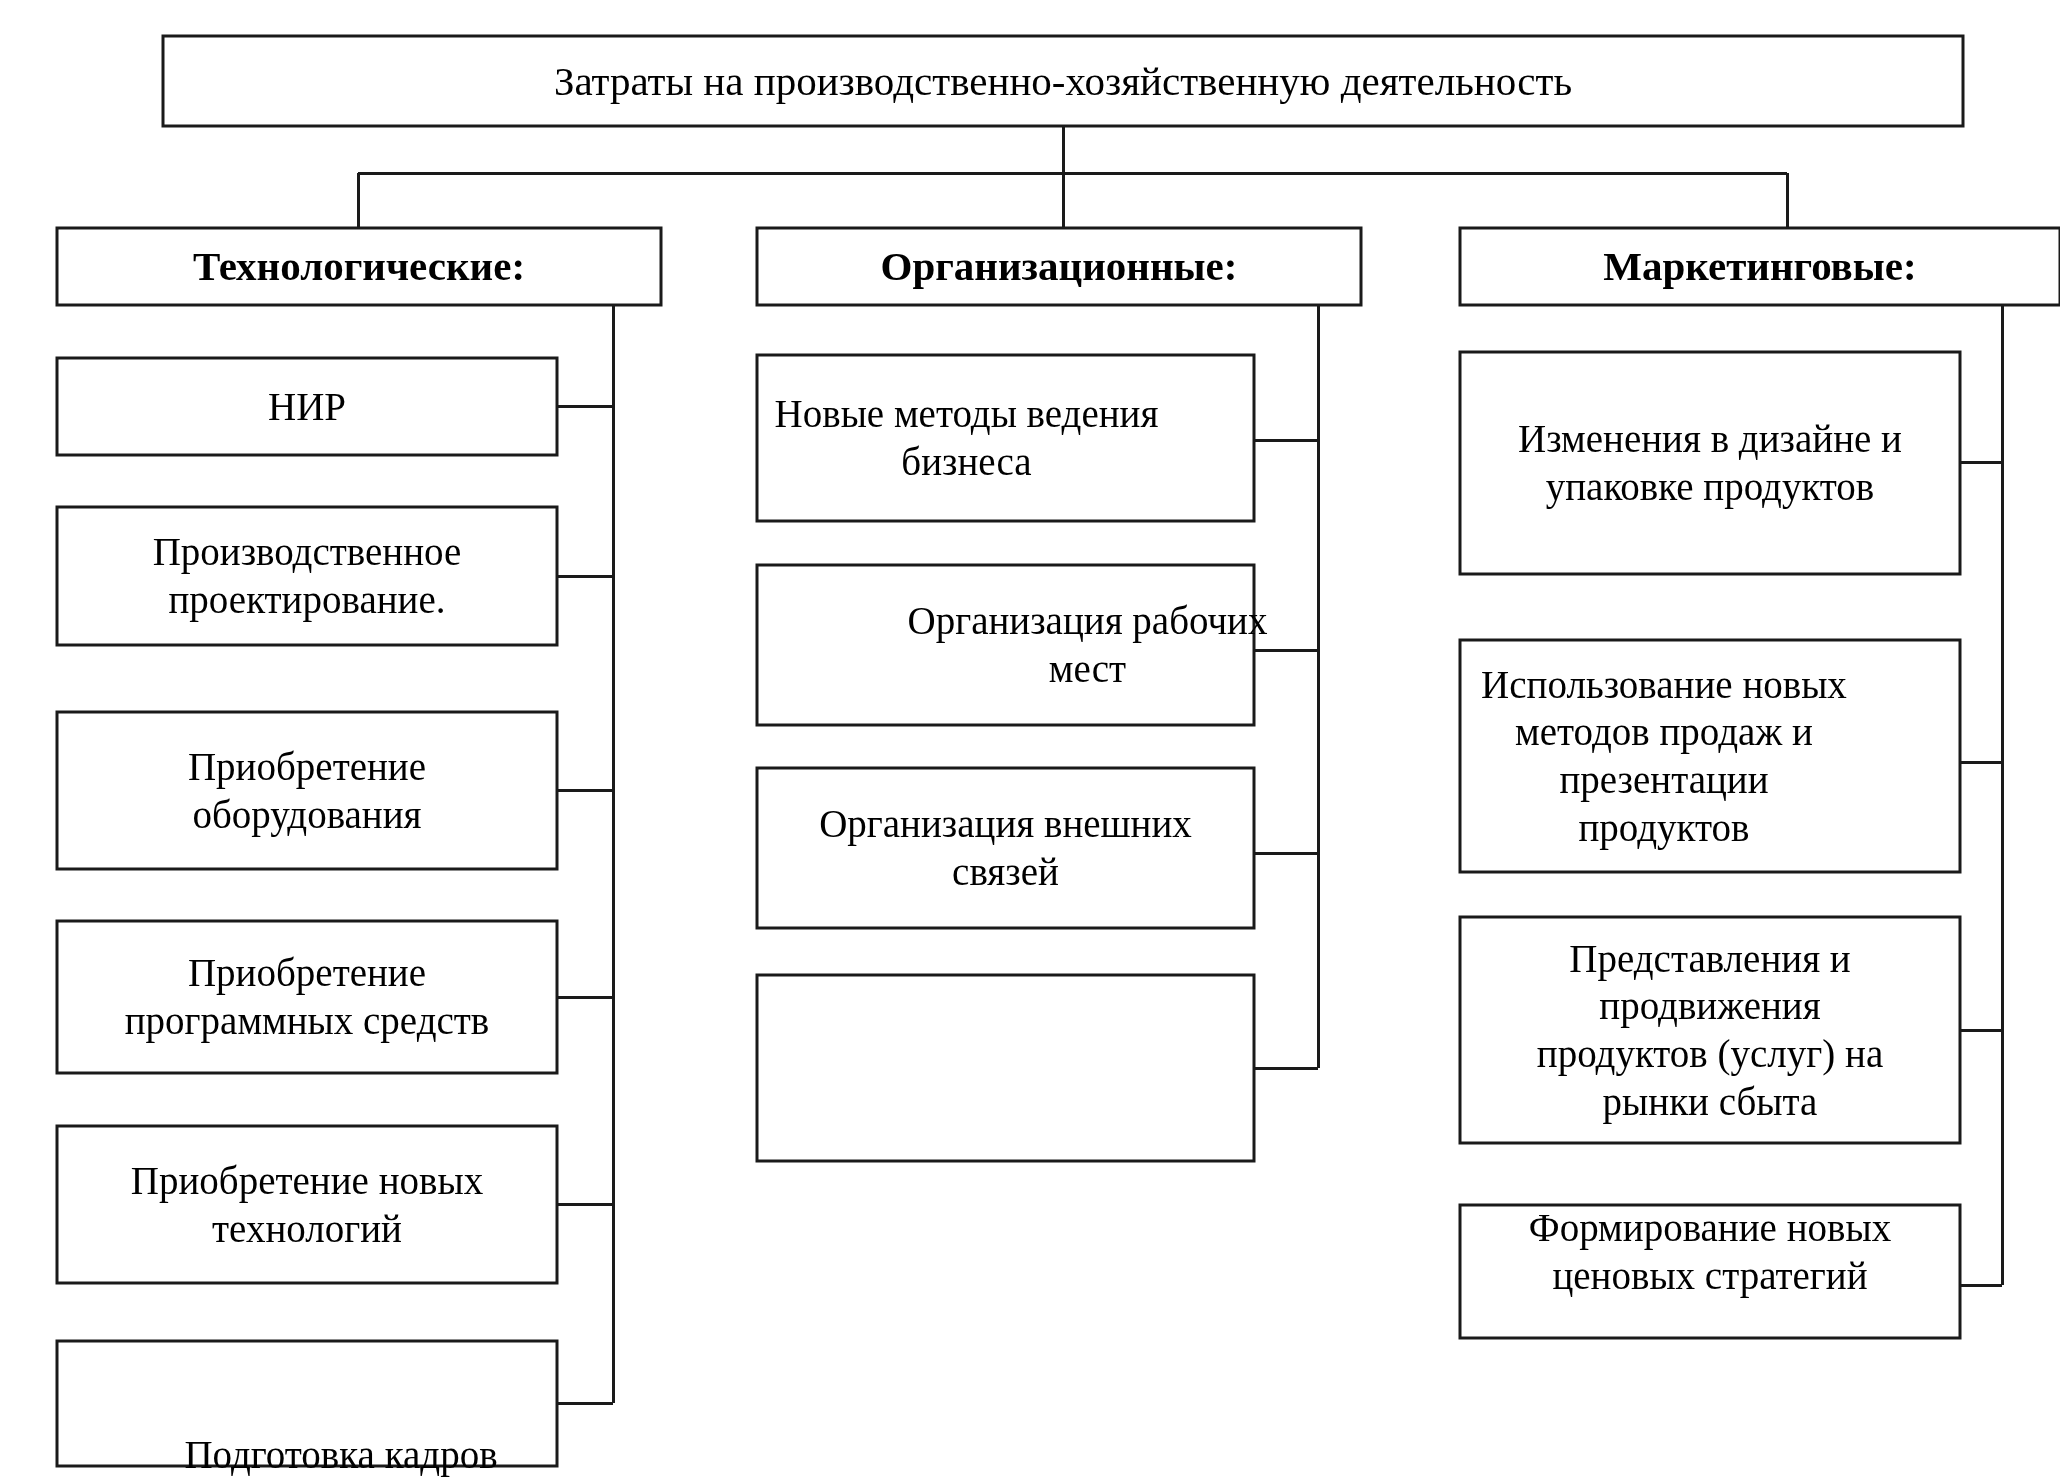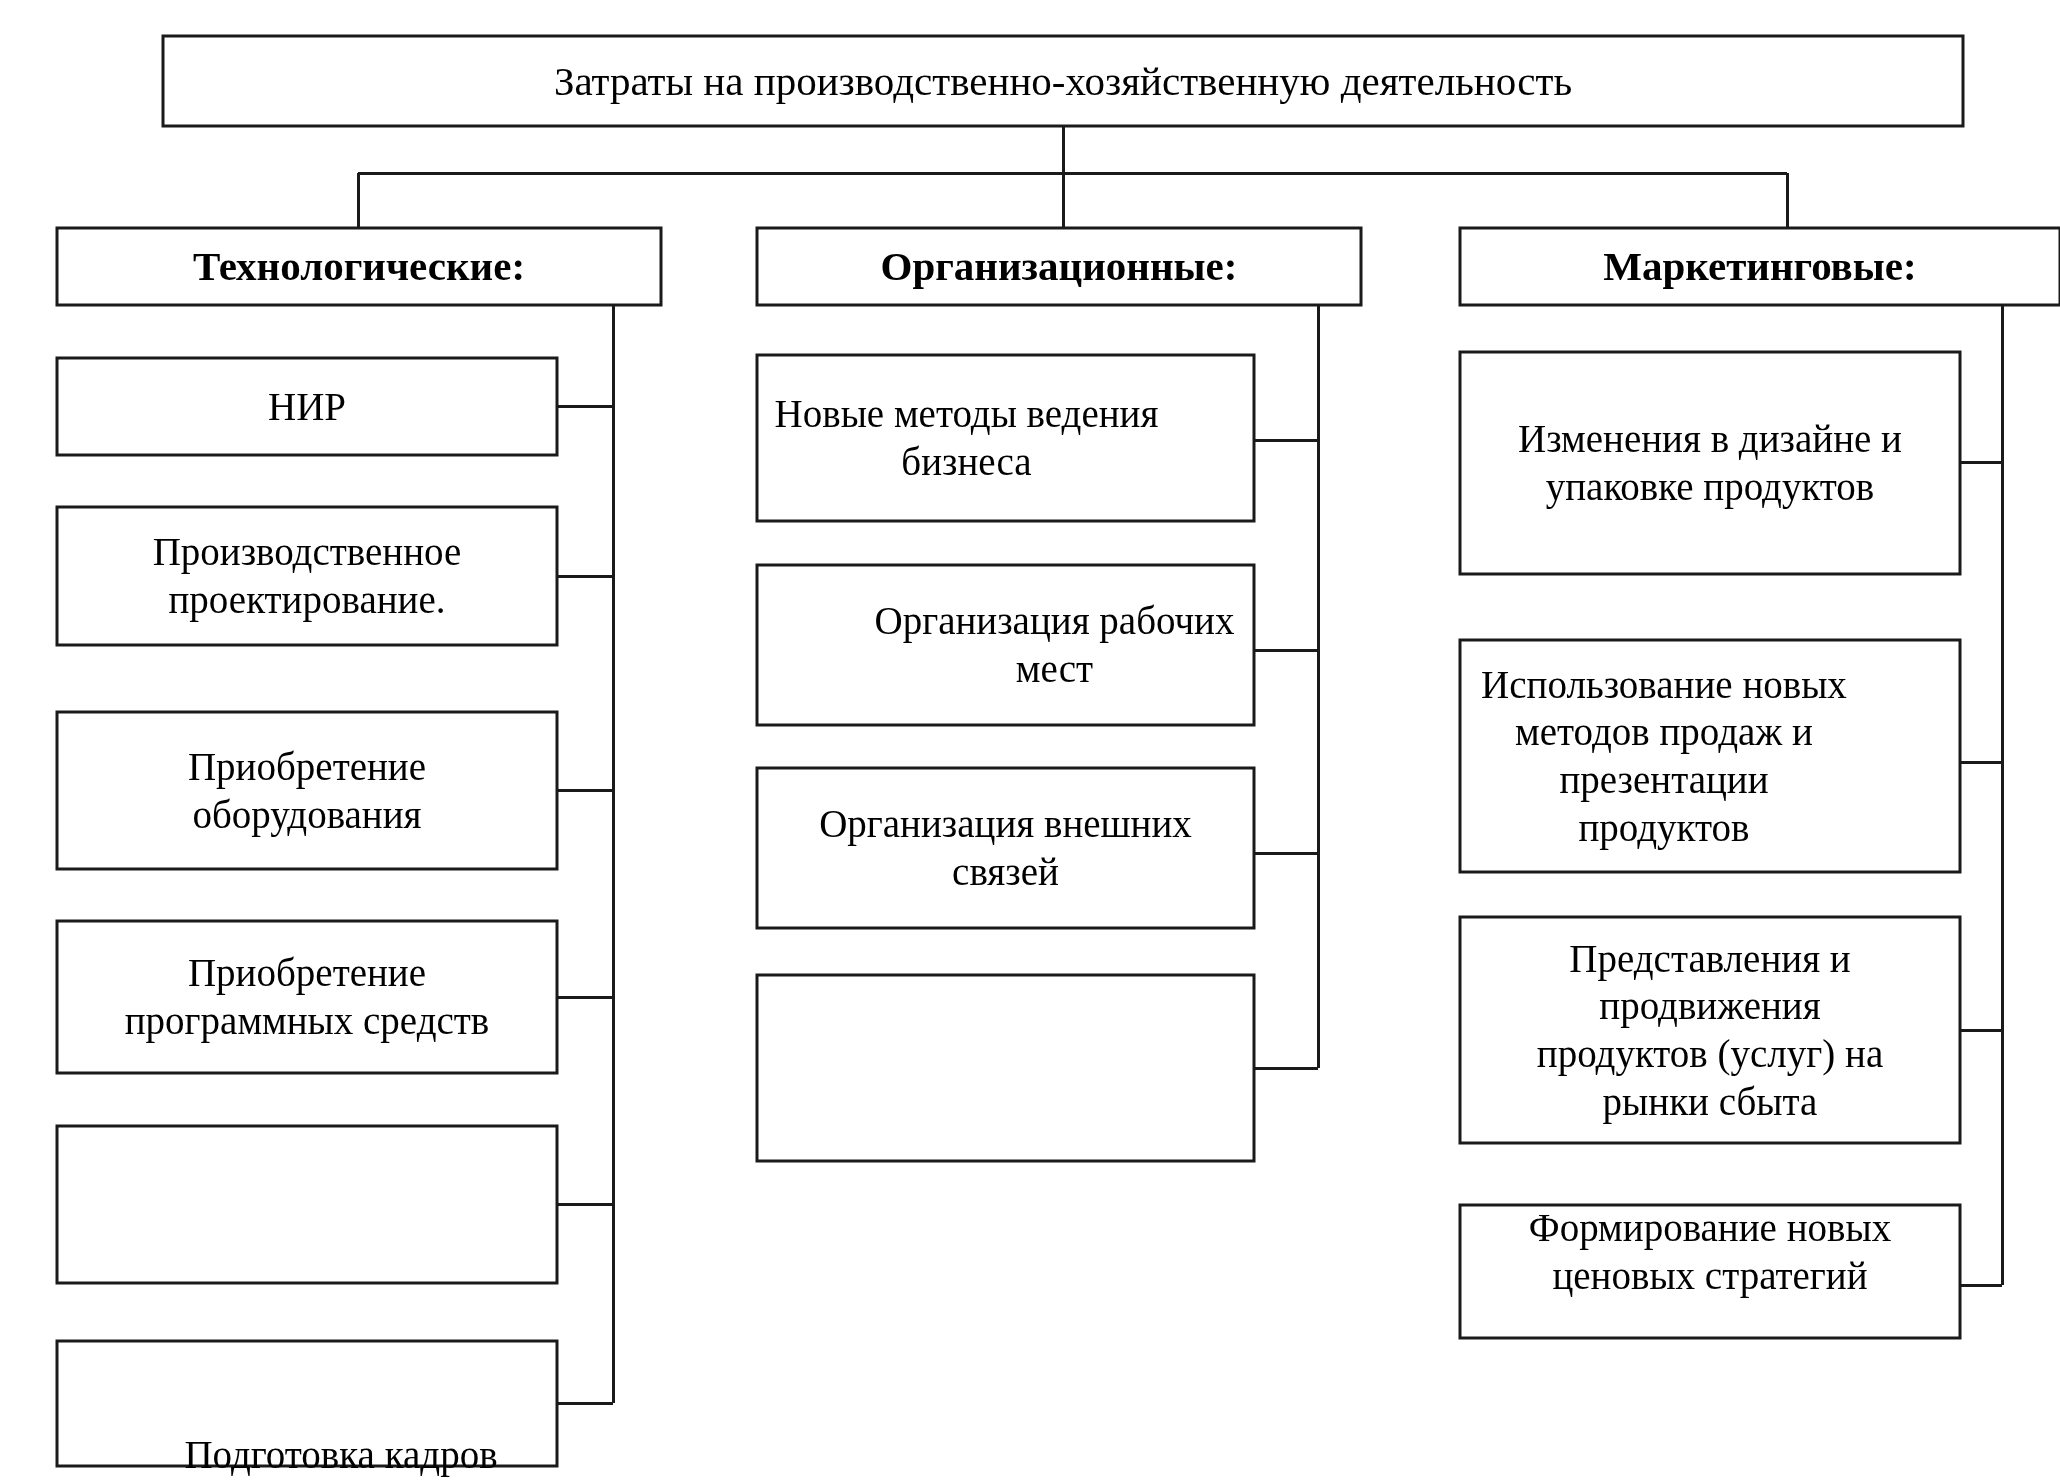--- a/index.html
+++ b/index.html
@@ -145,29 +145,31 @@
 
   <div class="node-label label-item" style="left:57px; top:507px; width:500px; height:138px;">Производственное
 проектирование.</div>
 
   <div class="node-label label-item" style="left:57px; top:712px; width:500px; height:157px;">Приобретение
 оборудования</div>
 
   <div class="node-label label-item" style="left:57px; top:921px; width:500px; height:152px;">Приобретение
 программных средств</div>
 
+  <div class="node-label label-item" style="left:57px; top:1126px; width:500px; height:157px;">Приобретение новых
+технологий</div>
 
   <div class="node-label label-item" style="left:57px; top:1392px; width:568px; height:125px;">Подготовка кадров</div>
 
   <div class="node-label label-category" style="left:757px; top:228px; width:604px; height:77px;border-radius:18px;">Организационные:</div>
 
   <div class="node-label label-item" style="left:757px; top:355px; width:419px; height:166px;">Новые методы ведения
 бизнеса</div>
 
-  <div class="node-label label-item" style="left:757px; top:565px; width:595px; height:160px;border-radius:32px;">Организация рабочих
+  <div class="node-label label-item" style="left:790px; top:565px; width:595px; height:160px;border-radius:32px;">Организация рабочих
 мест</div>
 
   <div class="node-label label-item" style="left:757px; top:768px; width:497px; height:160px;">Организация внешних
 связей</div>
 
 
   <div class="node-label label-category" style="left:1460px; top:228px; width:600px; height:77px;">Маркетинговые:</div>
 
   <div class="node-label label-item" style="left:1460px; top:352px; width:500px; height:222px;">Изменения в дизайне и
 упаковке продуктов</div>

